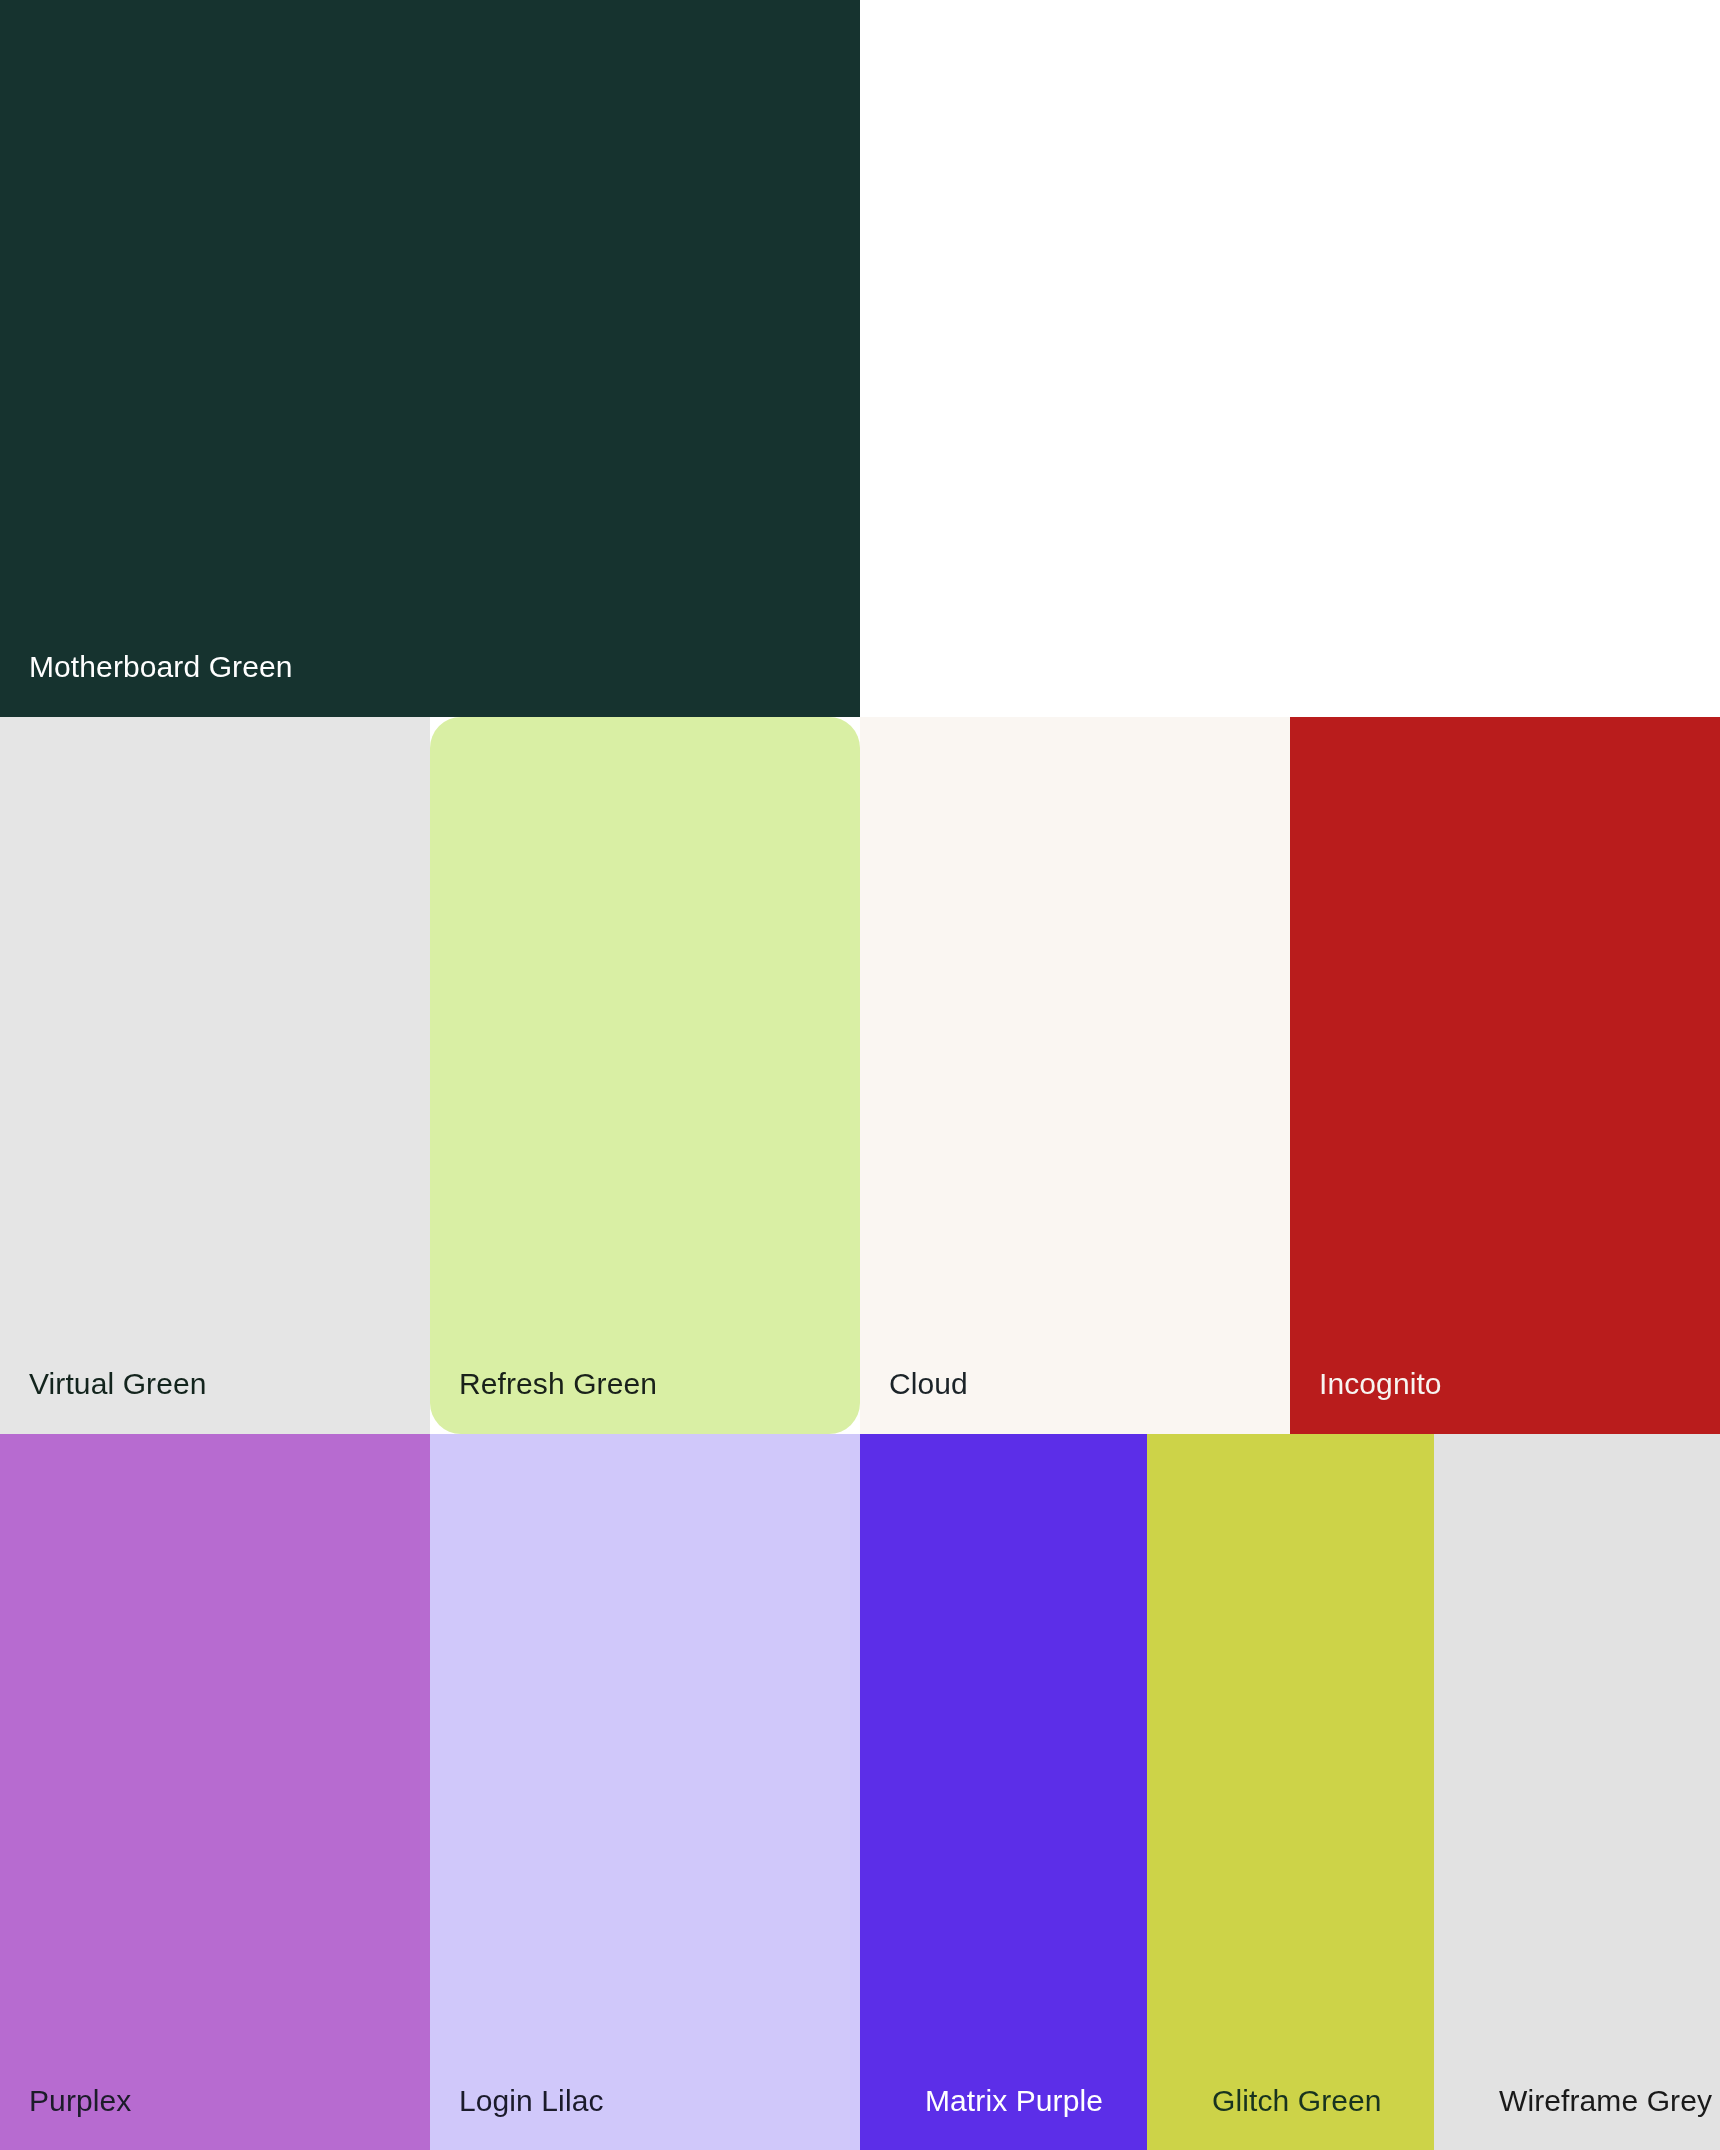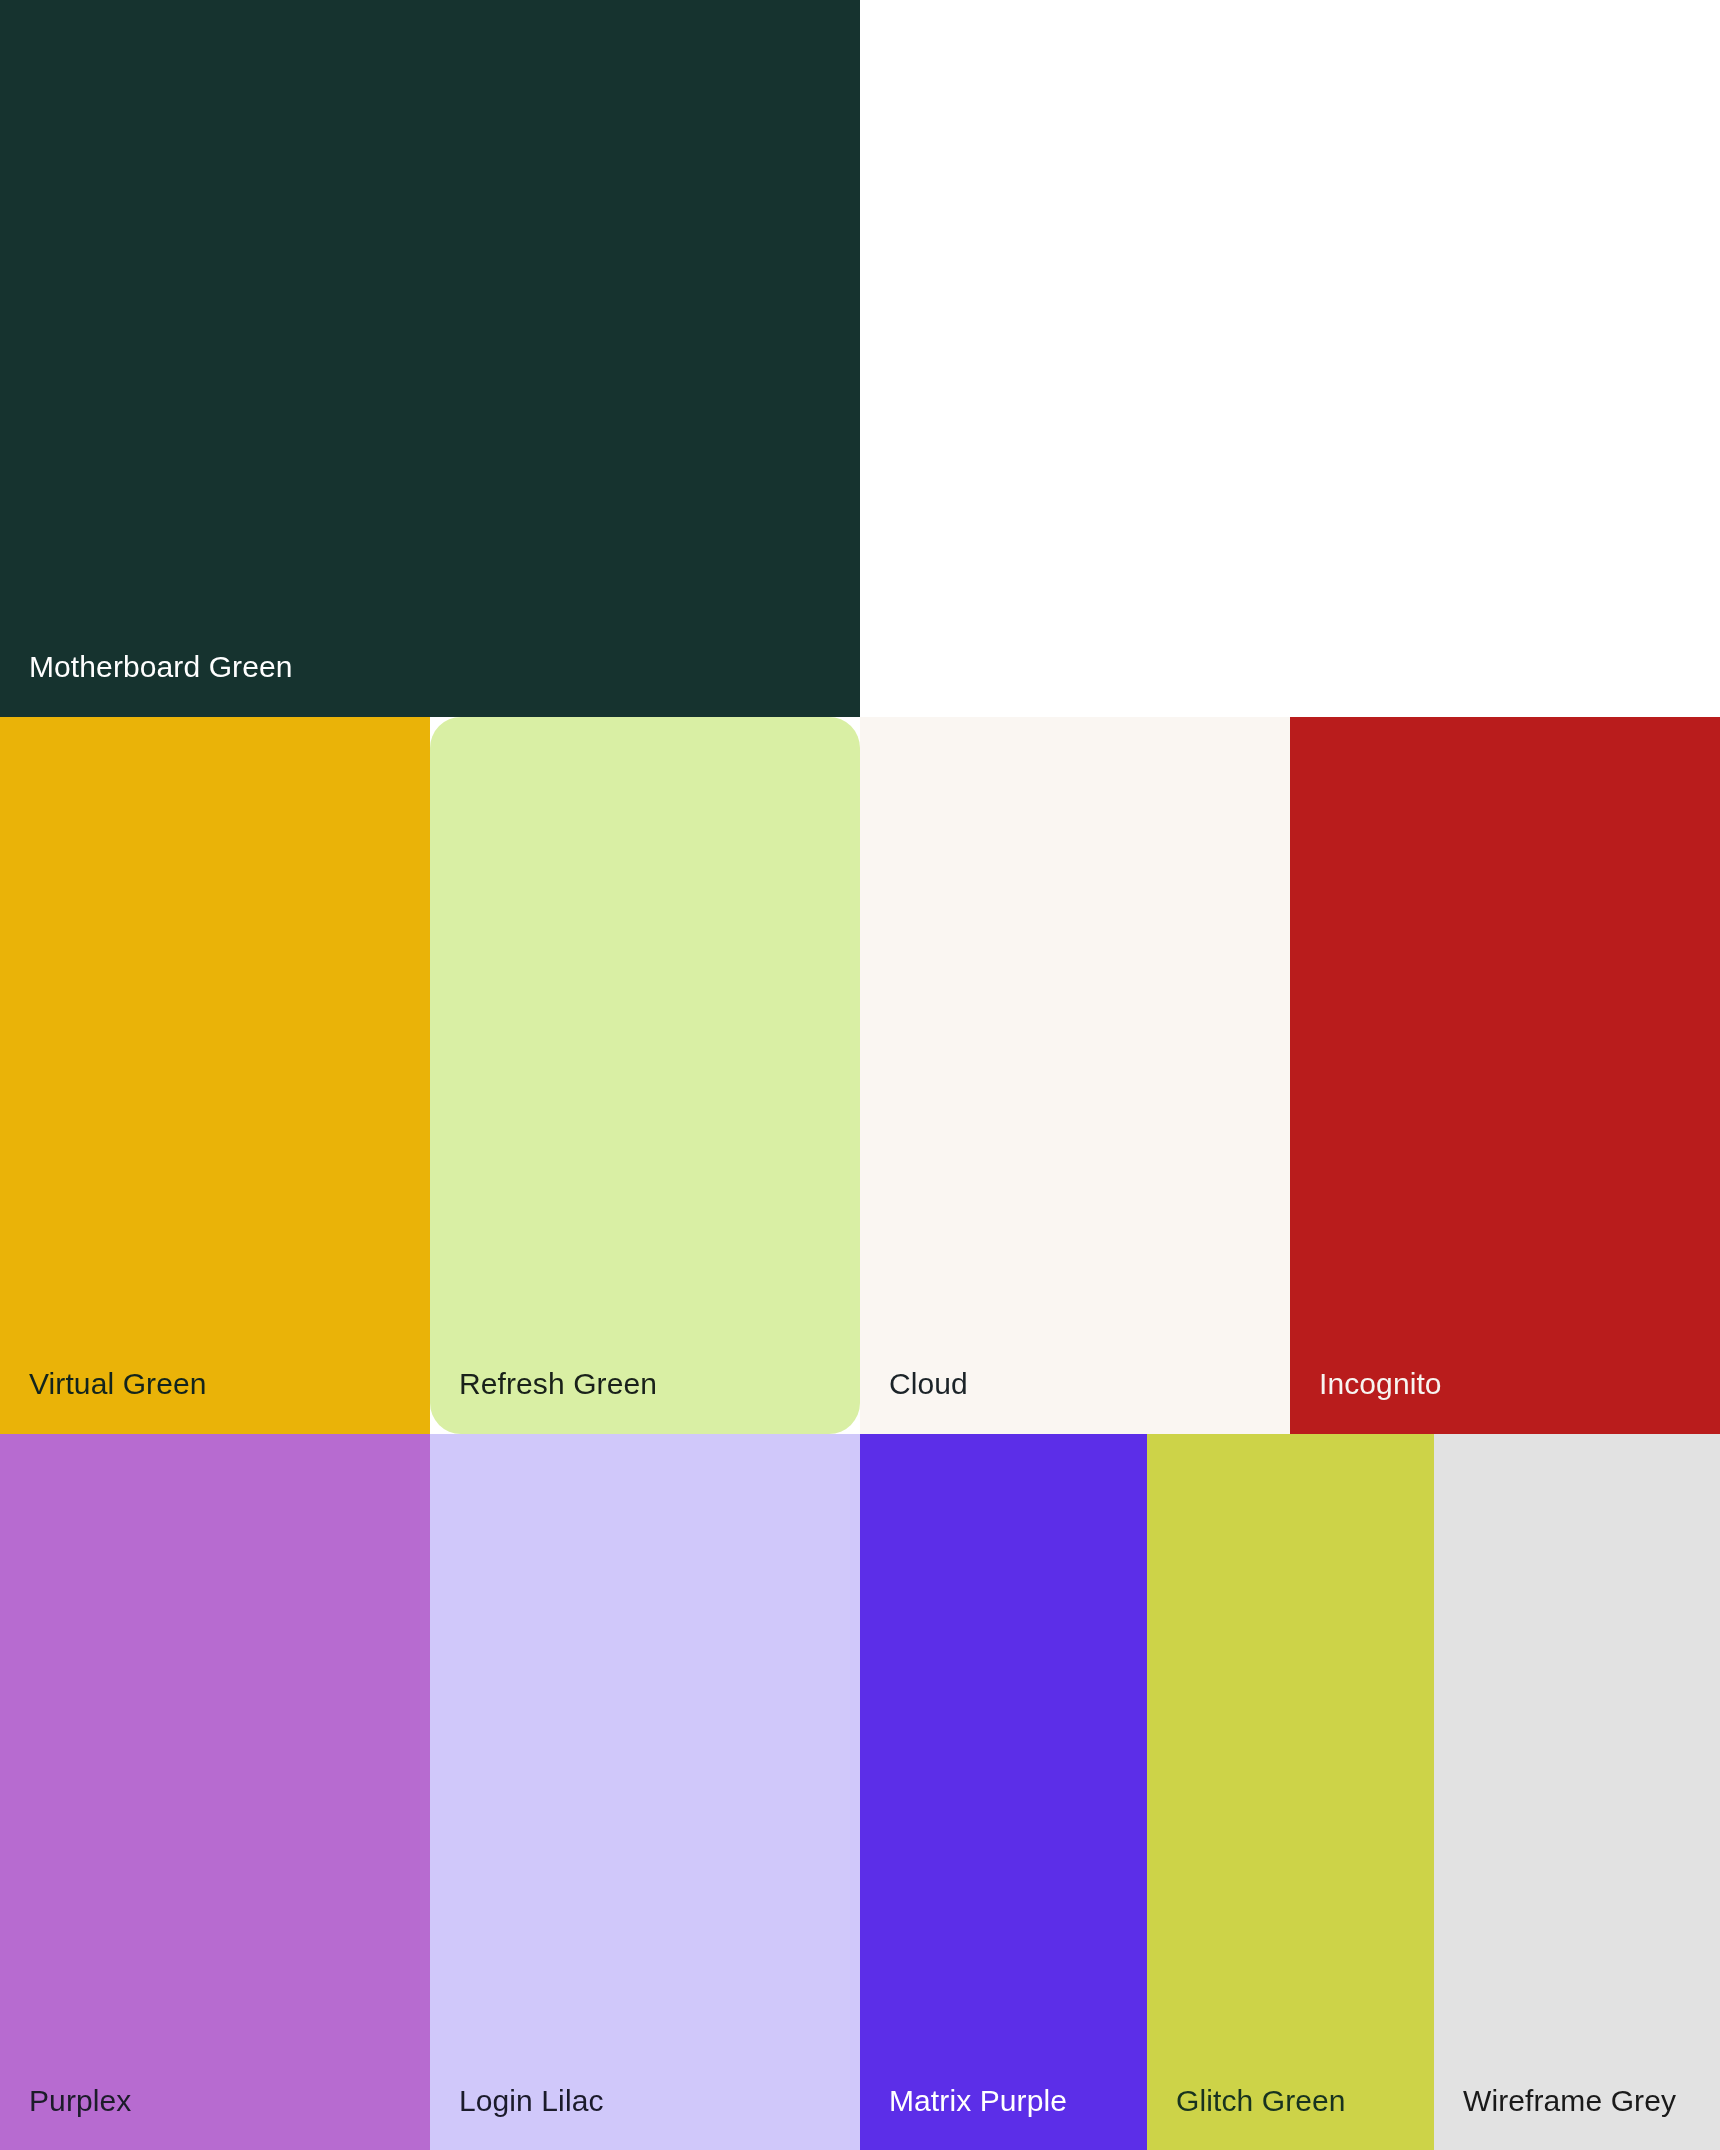--- a/index.html
+++ b/index.html
@@ -46,35 +46,35 @@
     letter-spacing: 0.1px;
     font-weight: 400;
     white-space: nowrap;
   }
 
   
   .w-1080 { width: 860px; }
   
   .w-540  { width: 430px; }
   
-  .w-360  { width: 287px; }
+  .w-360  { width: 287px; padding-left: 36px; }
 </style>
 </head>
 <body>
 
 <div class="palette">
 
   <div class="swatch-row row-1">
     <div class="swatch w-1080" style="background-color: rgb(22, 51, 47); width: 860px; flex: 0 0 860px;">
       <span class="swatch-label" style="color: rgb(255, 255, 255);">Motherboard Green</span>
     </div>
   </div>
 
   <div class="swatch-row row-2">
-    <div class="swatch w-540" style="background-color: #eab308; width: 430px; flex: 0 0 430px;">
+    <div class="swatch w-540" style="background-color: #e5e5e5; width: 430px; flex: 0 0 430px;">
       <span class="swatch-label" style="color: rgb(19, 36, 29);">Virtual Green</span>
     </div>
     <div class="swatch w-540" style="background-color: rgb(217, 239, 164); width: 430px; flex: 0 0 430px; border-radius: 31px;">
       <span class="swatch-label" style="color: rgb(25, 33, 26);">Refresh Green</span>
     </div>
     <div class="swatch w-540" style="background-color: rgb(250, 246, 242); width: 430px; flex: 0 0 430px;">
       <span class="swatch-label" style="color: rgb(27, 35, 40);">Cloud</span>
     </div>
     <div class="swatch w-540" style="background-color: #b91c1c; width: 430px; flex: 0 0 430px;">
       <span class="swatch-label" style="color: rgb(247, 244, 240);">Incognito</span>

